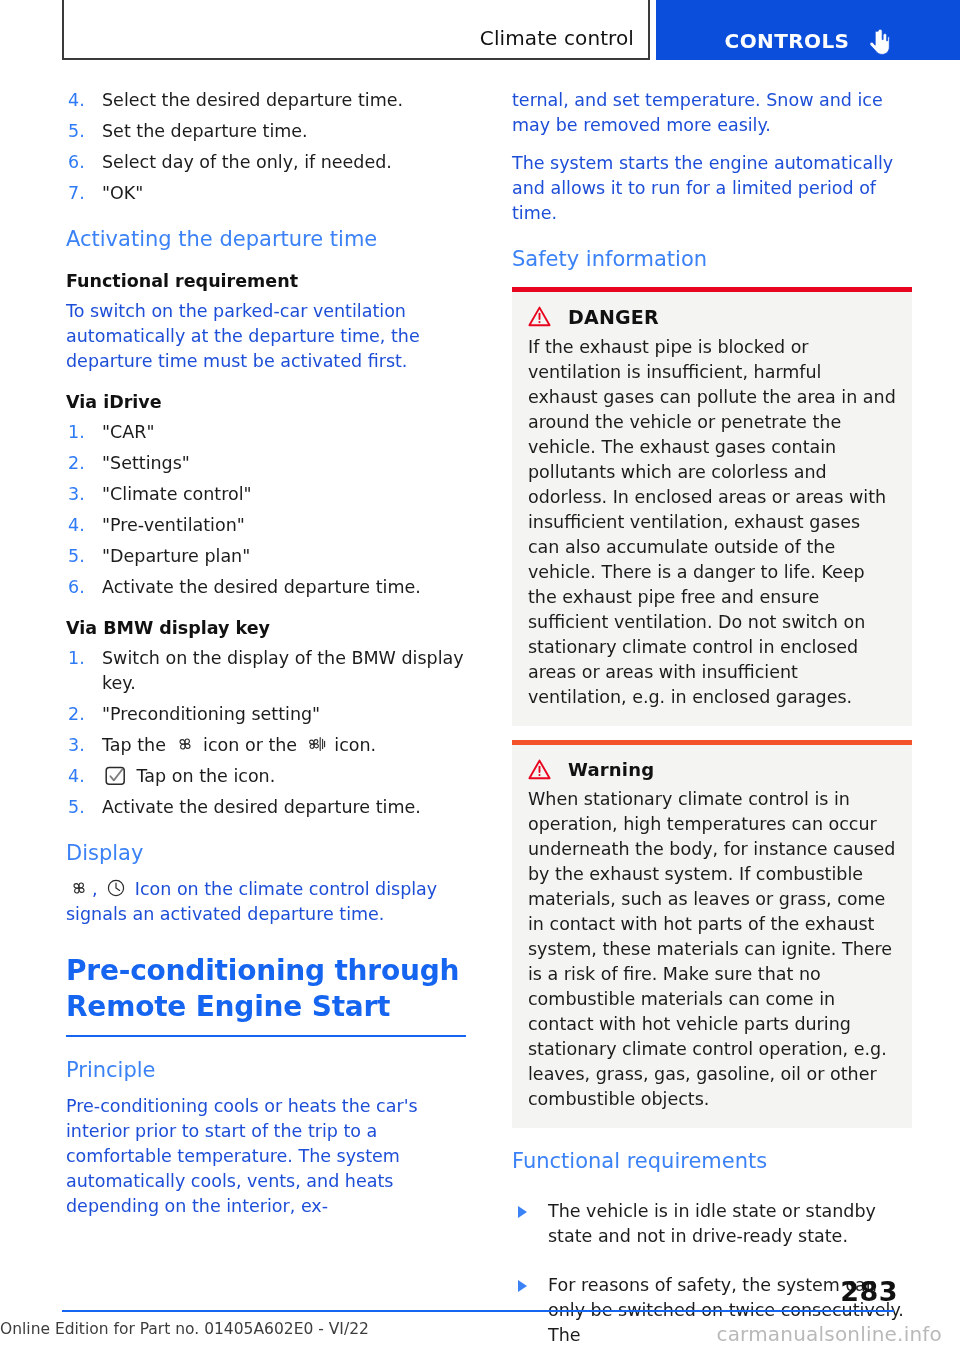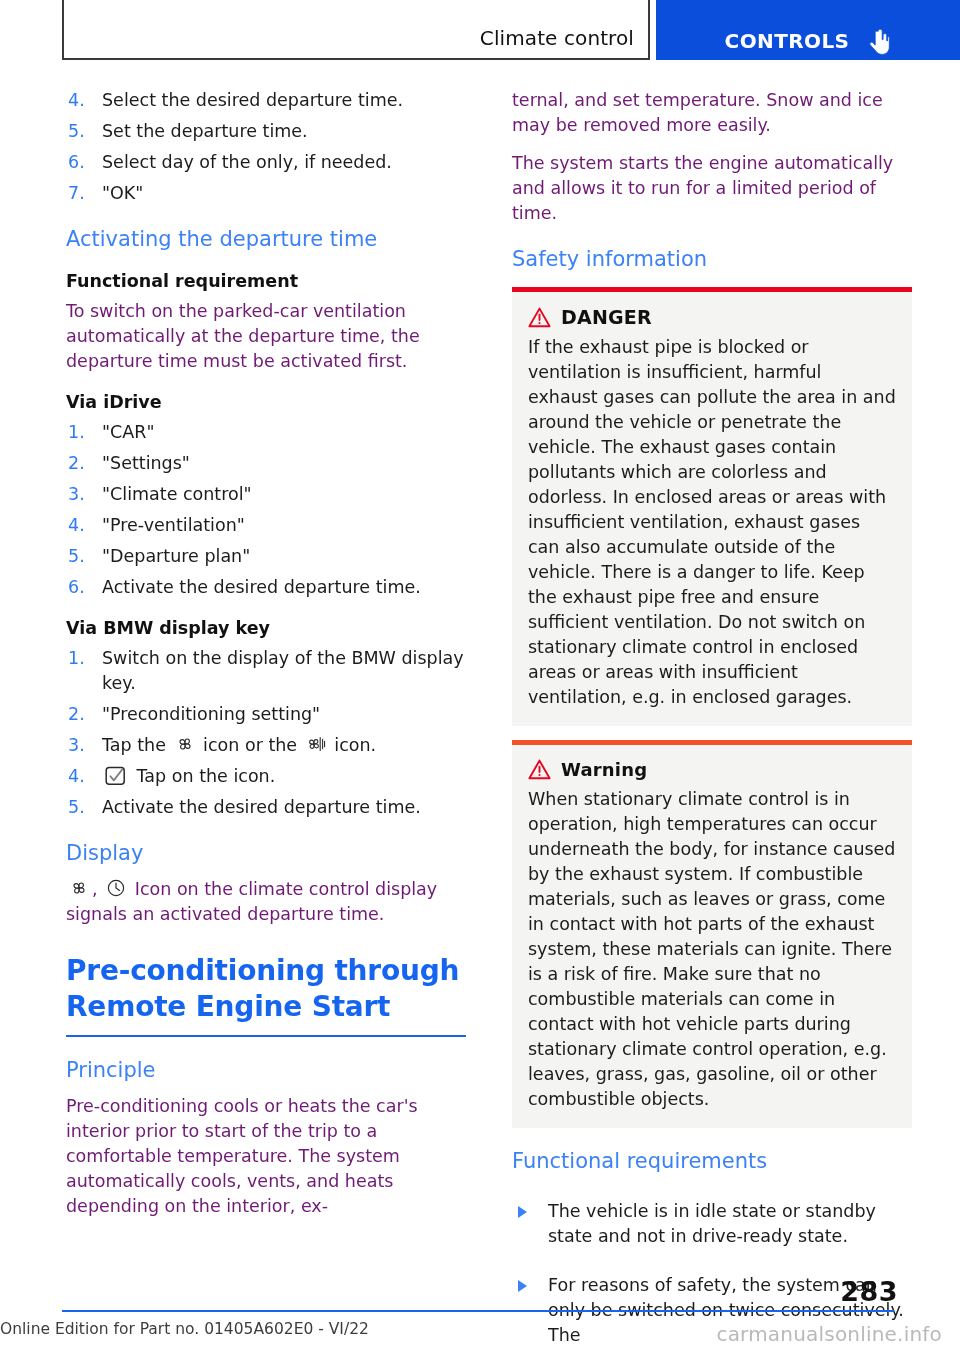--- a/index.html
+++ b/index.html
@@ -87,21 +87,21 @@
     width: 400px;
   }
   .col-left  { left: 66px; }
   .col-right { left: 512px; }
 
   
   p.para {
     margin: 0 0 13px 0;
     font-size: 17.5px;
     line-height: 25px;
-    color: #701a75;
+    color: #1d4ed8;
   }
   h2.section-head {
     margin: 20px 0 10px 0;
     font-size: 21px;
     font-weight: normal;
     color: #3b82f6;
     line-height: 27px;
   }
   h3.sub-head {
     margin: 16px 0 6px 0;
@@ -177,22 +177,22 @@
   .notice {
     background: #f4f4f2;
     margin: 14px 0 0 0;
     padding: 14px 16px 16px 16px;
     box-sizing: border-box;
   }
   .notice.danger  { border-top: 5px solid #e8051f; }
   .notice.warning { border-top: 5px solid #f4522a; }
   .notice-title {
     display: flex;
-    align-items: center;
-    gap: 10px;
+    align-items: flex-start;
+    gap: 17px;
     margin-bottom: 7px;
   }
   .notice-title .label {
     font-size: 18px;
     font-weight: bold;
     color: #111111;
     letter-spacing: 0.2px;
   }
   .notice.danger .label { font-size: 19px; }
   .warn-tri { width: 23px; height: 21px; display: block; }

